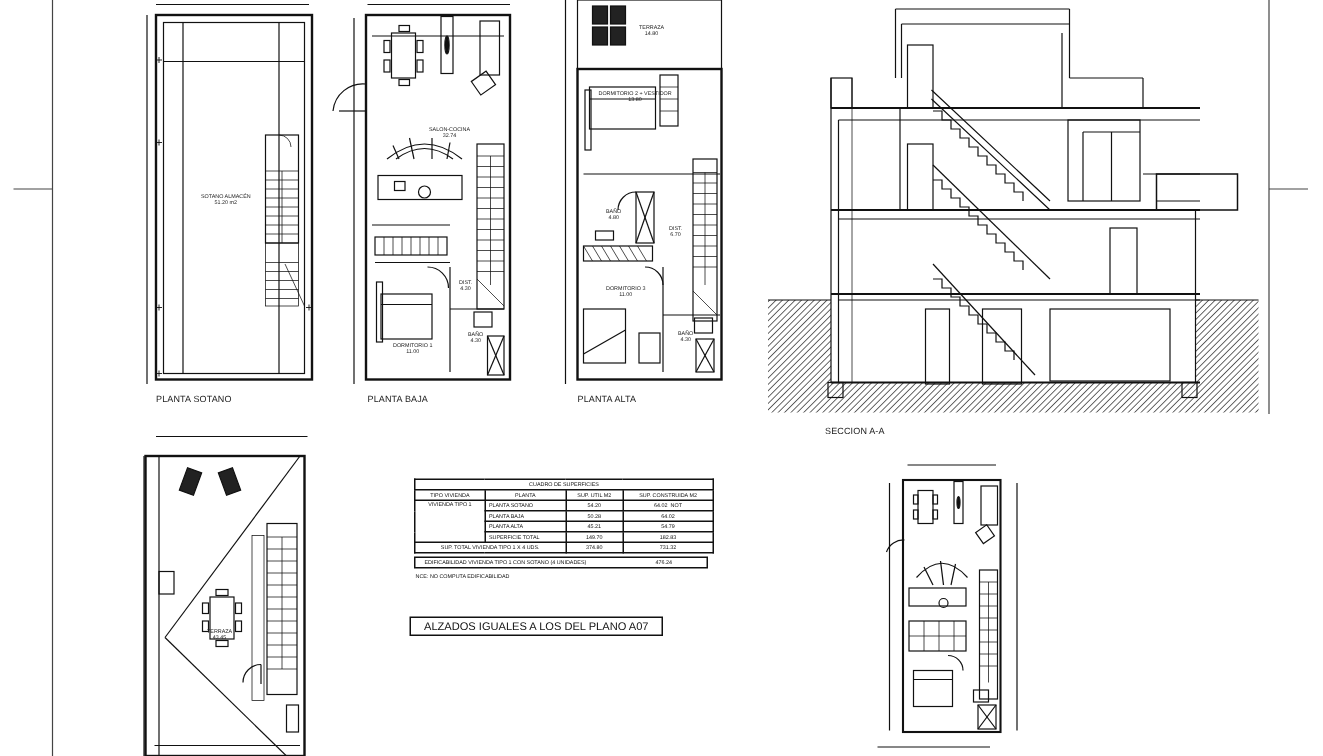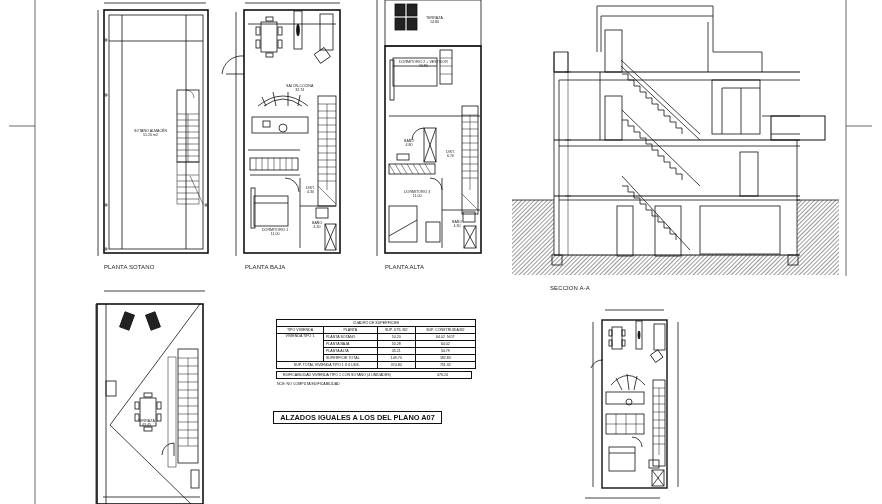--- a/index.html
+++ b/index.html
@@ -8,21 +8,21 @@
     svg { position: absolute; left: 0; top: 0; }
     .lbl { position: absolute; font-size: 5px; color: #222; white-space: nowrap; font-family: "Liberation Sans", sans-serif; }
     .title-lbl { font-size: 6px; letter-spacing: 0.1px; }
     .room { font-size: 3.6px; text-align: center; line-height: 4px; }
     .tbl { position: absolute; left: 276px; top: 319px; width: 200px; border-collapse: collapse; font-size: 3.6px; }
     .tbl td { border: 0.8px solid #111; padding: 0 2px; height: 6px; line-height: 5px; white-space: nowrap; text-align: center; }
     .tbl .left { text-align: left; }
     .single-row { position: absolute; left: 276px; top: 371px; width: 194px; height: 6px; border: 0.8px solid #111; font-size: 3.6px; line-height: 6px; }
     .single-row span { position: absolute; }
     .note { position: absolute; left: 277px; top: 382px; font-size: 3.6px; }
-    .boxed { position: absolute; left: 273px; top: 411px; width: 167px; height: 11px; border: 1px solid #111; font-size: 7.4px; line-height: 11px; text-align: center; font-weight: bold; }
+    .boxed { position: absolute; left: 273px; top: 411px; width: 167px; height: 11px; border: 1px solid #111; font-size: 7.4px; line-height: 11px; text-align: center; font-weight: normal; }
   </style>
 </head>
 <body>
 
 <svg width="882" height="504" viewBox="0 0 882 504">
   <defs>
     <pattern id="hatch" width="3" height="3" patternUnits="userSpaceOnUse" patternTransform="rotate(45)">
       <line x1="0" y1="0" x2="0" y2="3" stroke="#333" stroke-width="1"></line>
     </pattern>
   </defs>

